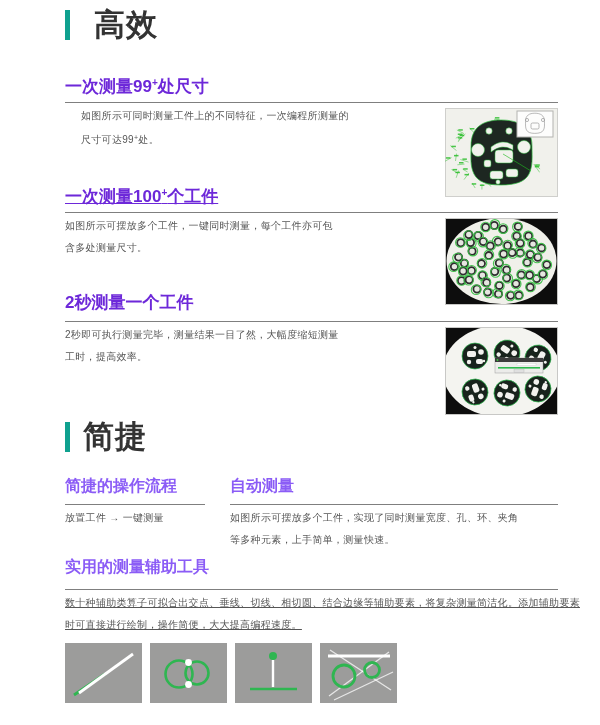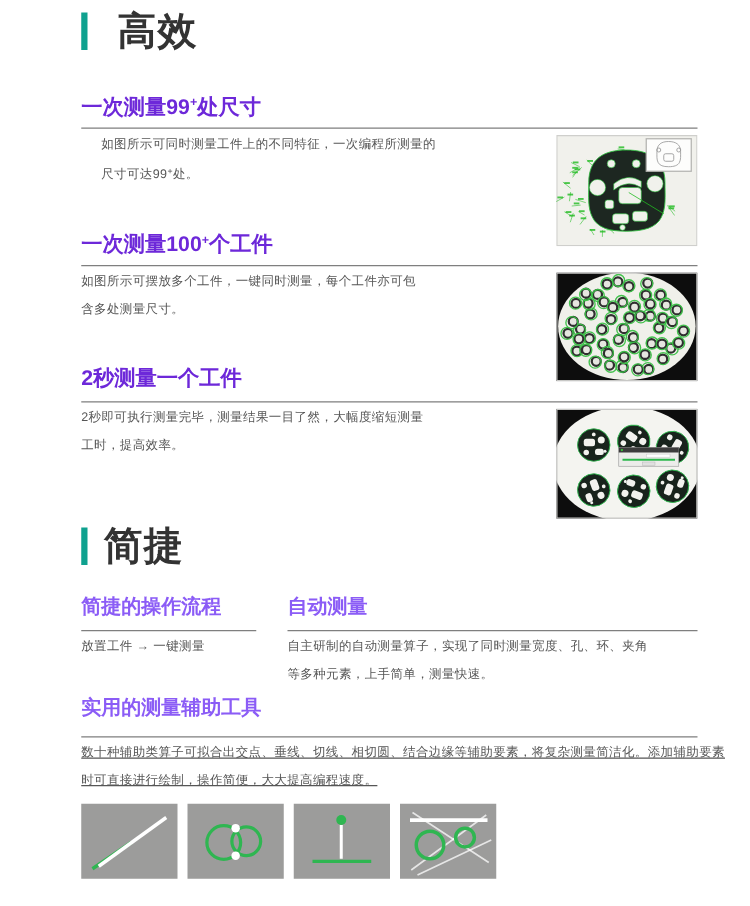--- a/index.html
+++ b/index.html
@@ -114,21 +114,21 @@
     <line x1="58" y1="46" x2="86" y2="63" stroke="#21bb21" stroke-width="0.7" opacity="0.9"></line>
     <g>
       <rect x="72" y="3" width="36" height="26" fill="#fdfdfc" stroke="#b3b3b0" stroke-width="1"></rect>
       <use href="#gasket-path" transform="translate(72.5,1.5) scale(0.31)" fill="none" stroke="#9a9a9a" stroke-width="2.2"></use>
       <circle cx="82" cy="12" r="1.6" fill="none" stroke="#9a9a9a" stroke-width="0.7"></circle>
       <circle cx="98" cy="12" r="1.6" fill="none" stroke="#9a9a9a" stroke-width="0.7"></circle>
       <rect x="86" y="15" width="8" height="6" rx="1.5" fill="none" stroke="#9a9a9a" stroke-width="0.7"></rect>
     </g>
   </svg>
 
-  <div class="abs feat-h" style="left:65px;top:181px;">
+  <div class="abs feat-h" style="left:65px;top:181px;text-decoration:underline;">
     <span>一次测量100</span><sup>+</sup><span>个工件</span>
   </div>
   <div class="abs rule" style="left:65px;top:212px;"></div>
   <div class="abs body" style="left:65px;top:215px;">
     <div>如图所示可摆放多个工件，一键同时测量，每个工件亦可包</div>
     <div>含多处测量尺寸。</div>
   </div>
   <svg class="abs img-box" style="left:445px;top:218px;" width="113" height="87" viewBox="0 0 113 87">
     <rect width="113" height="87" fill="#0d0d0d"></rect>
     <ellipse cx="56.5" cy="43" rx="55" ry="43" fill="#f0f0ea"></ellipse>
@@ -299,21 +299,21 @@
     <div class="h1txt">简捷</div>
   </div>
 
   <div class="abs col-h" style="left:65px;top:475px;">简捷的操作流程</div>
   <div class="abs ul1" style="left:65px;top:504px;"></div>
   <div class="abs body" style="left:65px;top:507px;text-align:right;">放置工件 → 一键测量</div>
 
   <div class="abs col-h" style="left:230px;top:475px;">自动测量</div>
   <div class="abs ul2" style="left:230px;top:504px;"></div>
   <div class="abs body" style="left:230px;top:507px;">
-    <div>自主研制的自动测量算子，实现了同时测量宽度、孔、环、夹角</div>
+    <div>如图所示可摆放多个工件，实现了同时测量宽度、孔、环、夹角</div>
     <div>等多种元素，上手简单，测量快速。</div>
   </div>
 
   <div class="abs col-h" style="left:65px;top:556px;">实用的测量辅助工具</div>
   <div class="abs rule" style="left:65px;top:589px;"></div>
   <div class="abs body" style="left:65px;top:592px;text-decoration:underline;">
     <div>数十种辅助类算子可拟合出交点、垂线、切线、相切圆、结合边缘等辅助要素，将复杂测量简洁化。添加辅助要素</div>
     <div>时可直接进行绘制，操作简便，大大提高编程速度。</div>
   </div>
 

